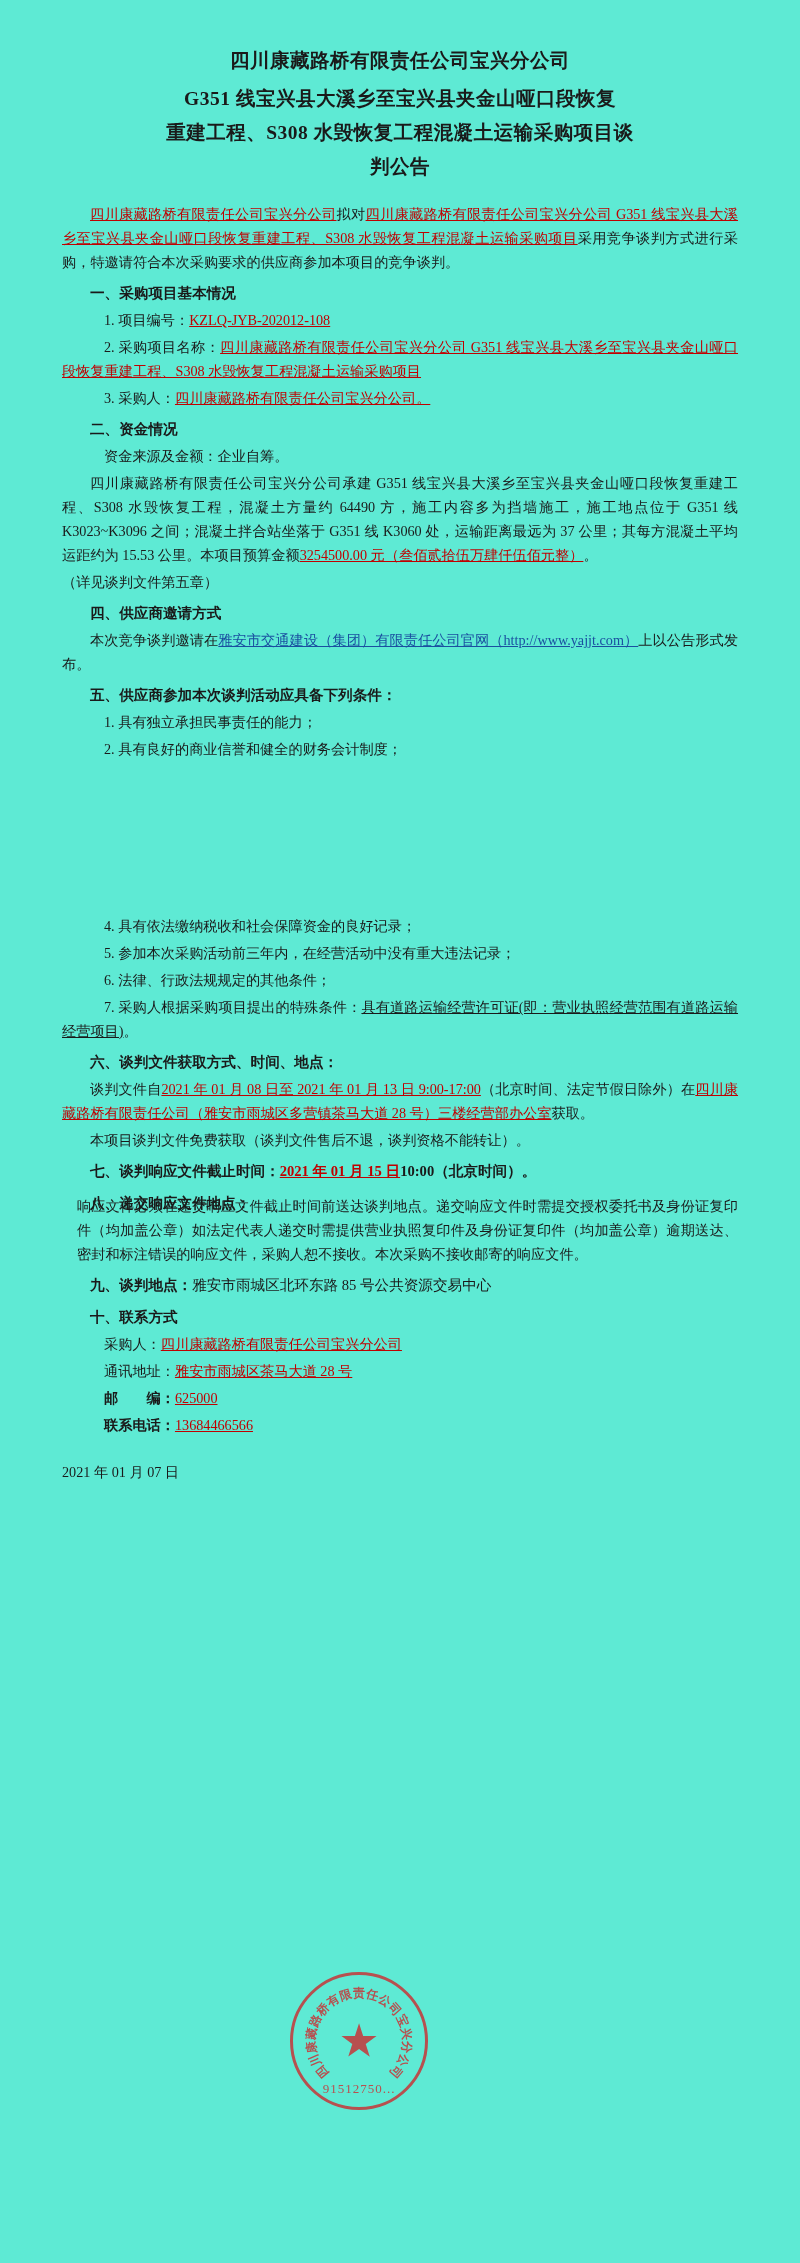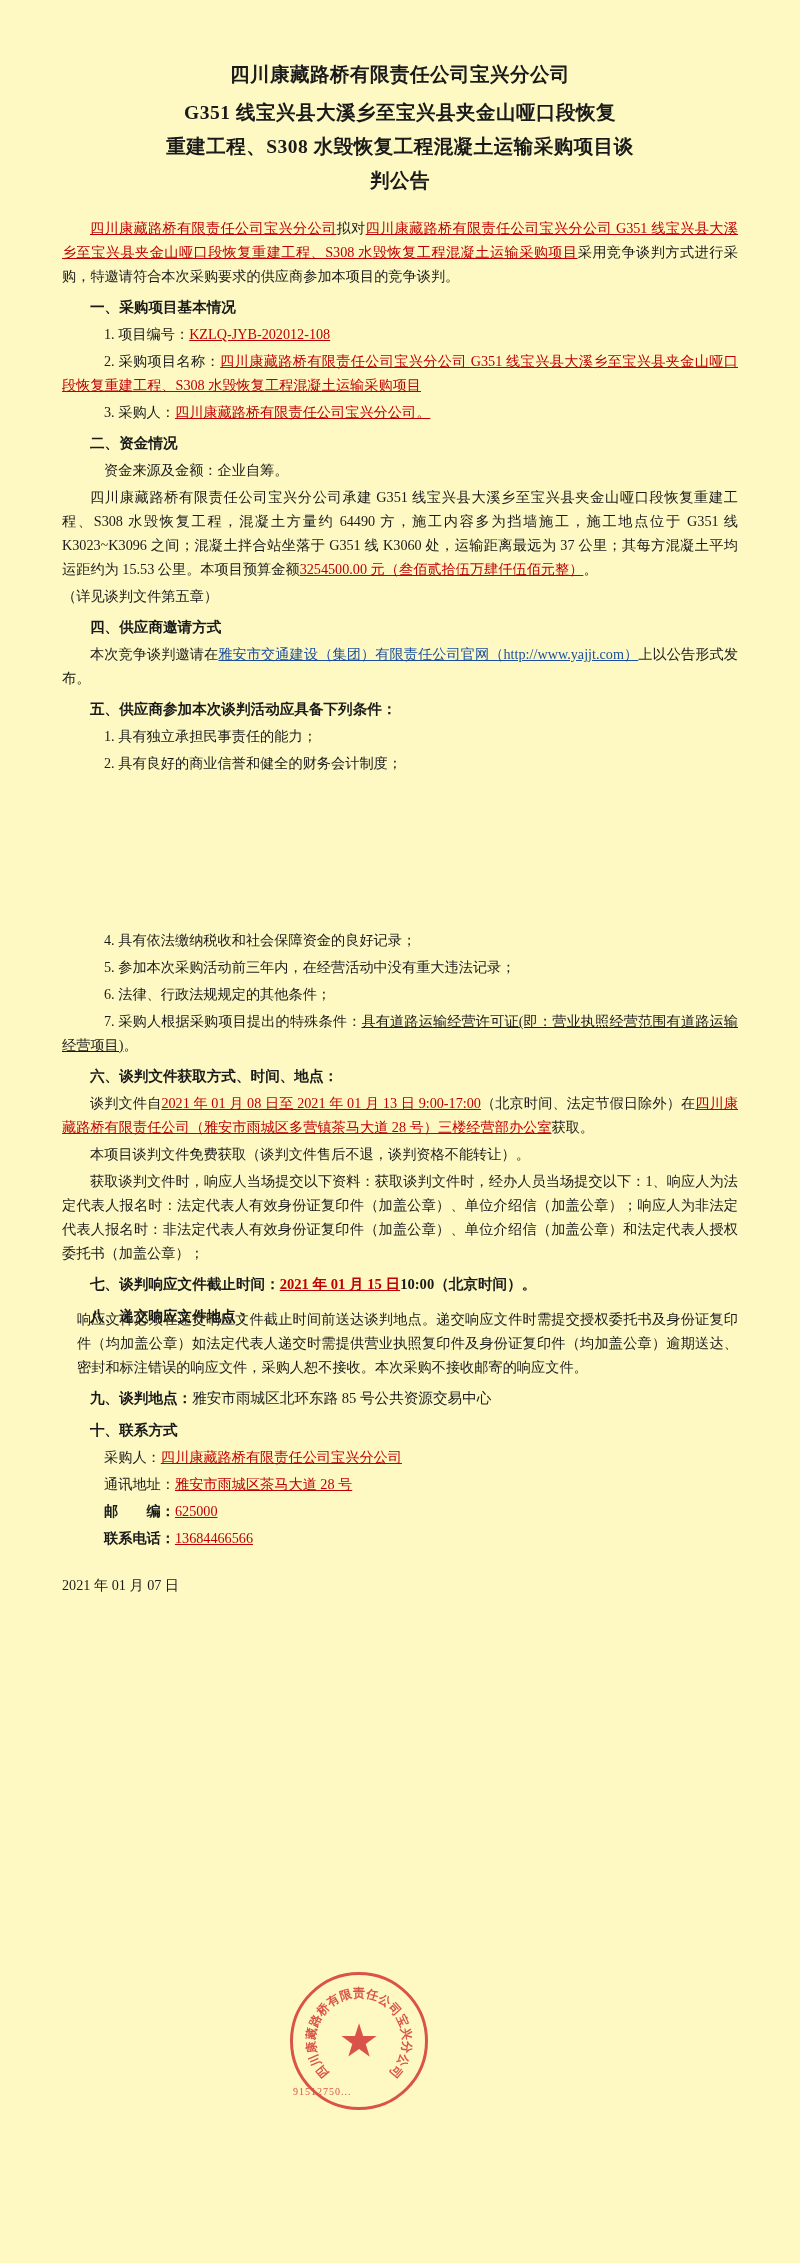--- a/index.html
+++ b/index.html
@@ -11,22 +11,22 @@
     width: 800px;
     min-height: 2263px;
     font-family: "Liberation Serif", "DejaVu Serif", serif;
     color: #1a1a1a;
   }
   .page {
     position: relative;
     width: 800px;
     min-height: 2263px;
     box-sizing: border-box;
-    padding: 44px 62px 40px 62px;
-    background: #fef9c3;
+    padding: 30px 62px 40px 62px;
+    background: #5eead4;
     overflow: hidden;
   }
   .title-block {
     text-align: center;
     margin: 14px 0 18px 0;
   }
   .title-line {
     font-size: 19.5px;
     font-weight: bold;
     line-height: 34px;
@@ -95,21 +95,22 @@
     color: #d0252a;
     font-weight: bold;
     transform-origin: 0 0;
     white-space: nowrap;
   }
   .seal .bottom-text {
     position: absolute;
     bottom: 10px;
     left: 0;
     width: 100%;
-    font-size: 10px;
+    text-align: center;
+    font-size: 13px;
     color: #d0252a;
     letter-spacing: 1px;
   }
 </style>
 </head>
 <body>
 
 <div class="page">
 
   <div class="title-block">
@@ -142,21 +143,20 @@
   <div class="spacer-gap"></div>
 
   <p class="indent3">4. 具有依法缴纳税收和社会保障资金的良好记录；</p>
   <p class="indent3">5. 参加本次采购活动前三年内，在经营活动中没有重大违法记录；</p>
   <p class="indent3">6. 法律、行政法规规定的其他条件；</p>
   <p class="indent3"><span>7. 采购人根据采购项目提出的特殊条件：</span><span class="u">具有道路运输经营许可证(即：营业执照经营范围有道路运输经营项目)</span><span>。</span></p>
 
   <div class="section-h">六、谈判文件获取方式、时间、地点：</div>
   <p class="indent2"><span>谈判文件自</span><span class="red-u">2021 年 01 月 08 日至 2021 年 01 月 13 日 9:00-17:00</span><span>（北京时间、法定节假日除外）在</span><span class="red-u">四川康藏路桥有限责任公司（雅安市雨城区多营镇茶马大道 28 号）三楼经营部办公室</span><span>获取。</span></p>
   <p class="indent2">本项目谈判文件免费获取（谈判文件售后不退，谈判资格不能转让）。</p>
-  <p class="indent2">获取谈判文件时，响应人当场提交以下资料：获取谈判文件时，经办人员当场提交以下：1、响应人为法定代表人报名时：法定代表人有效身份证复印件（加盖公章）、单位介绍信（加盖公章）；响应人为非法定代表人报名时：非法定代表人有效身份证复印件（加盖公章）、单位介绍信（加盖公章）和法定代表人授权委托书（加盖公章）；</p>
 
   <div class="section-h"><span>七、谈判响应文件截止时间：</span><span class="red-u">2021 年 01 月 15 日</span><span>10:00（北京时间）。</span></div>
 
   <div class="section-h"><span>八、递交响应文件地点：</span></div>
   <p style="margin-top:-24px;text-indent:0;padding-left:0;margin-left:15px;">响应文件必须在递交响应文件截止时间前送达谈判地点。递交响应文件时需提交授权委托书及身份证复印件（均加盖公章）如法定代表人递交时需提供营业执照复印件及身份证复印件（均加盖公章）逾期送达、密封和标注错误的响应文件，采购人恕不接收。本次采购不接收邮寄的响应文件。</p>
 
   <div class="section-h"><span>九、谈判地点：</span><span style="font-weight:normal;">雅安市雨城区北环东路 85 号公共资源交易中心</span></div>
 
   <div class="section-h">十、联系方式</div>
   <p class="indent3"><span>采购人：</span><span class="red-u">四川康藏路桥有限责任公司宝兴分公司</span></p>

